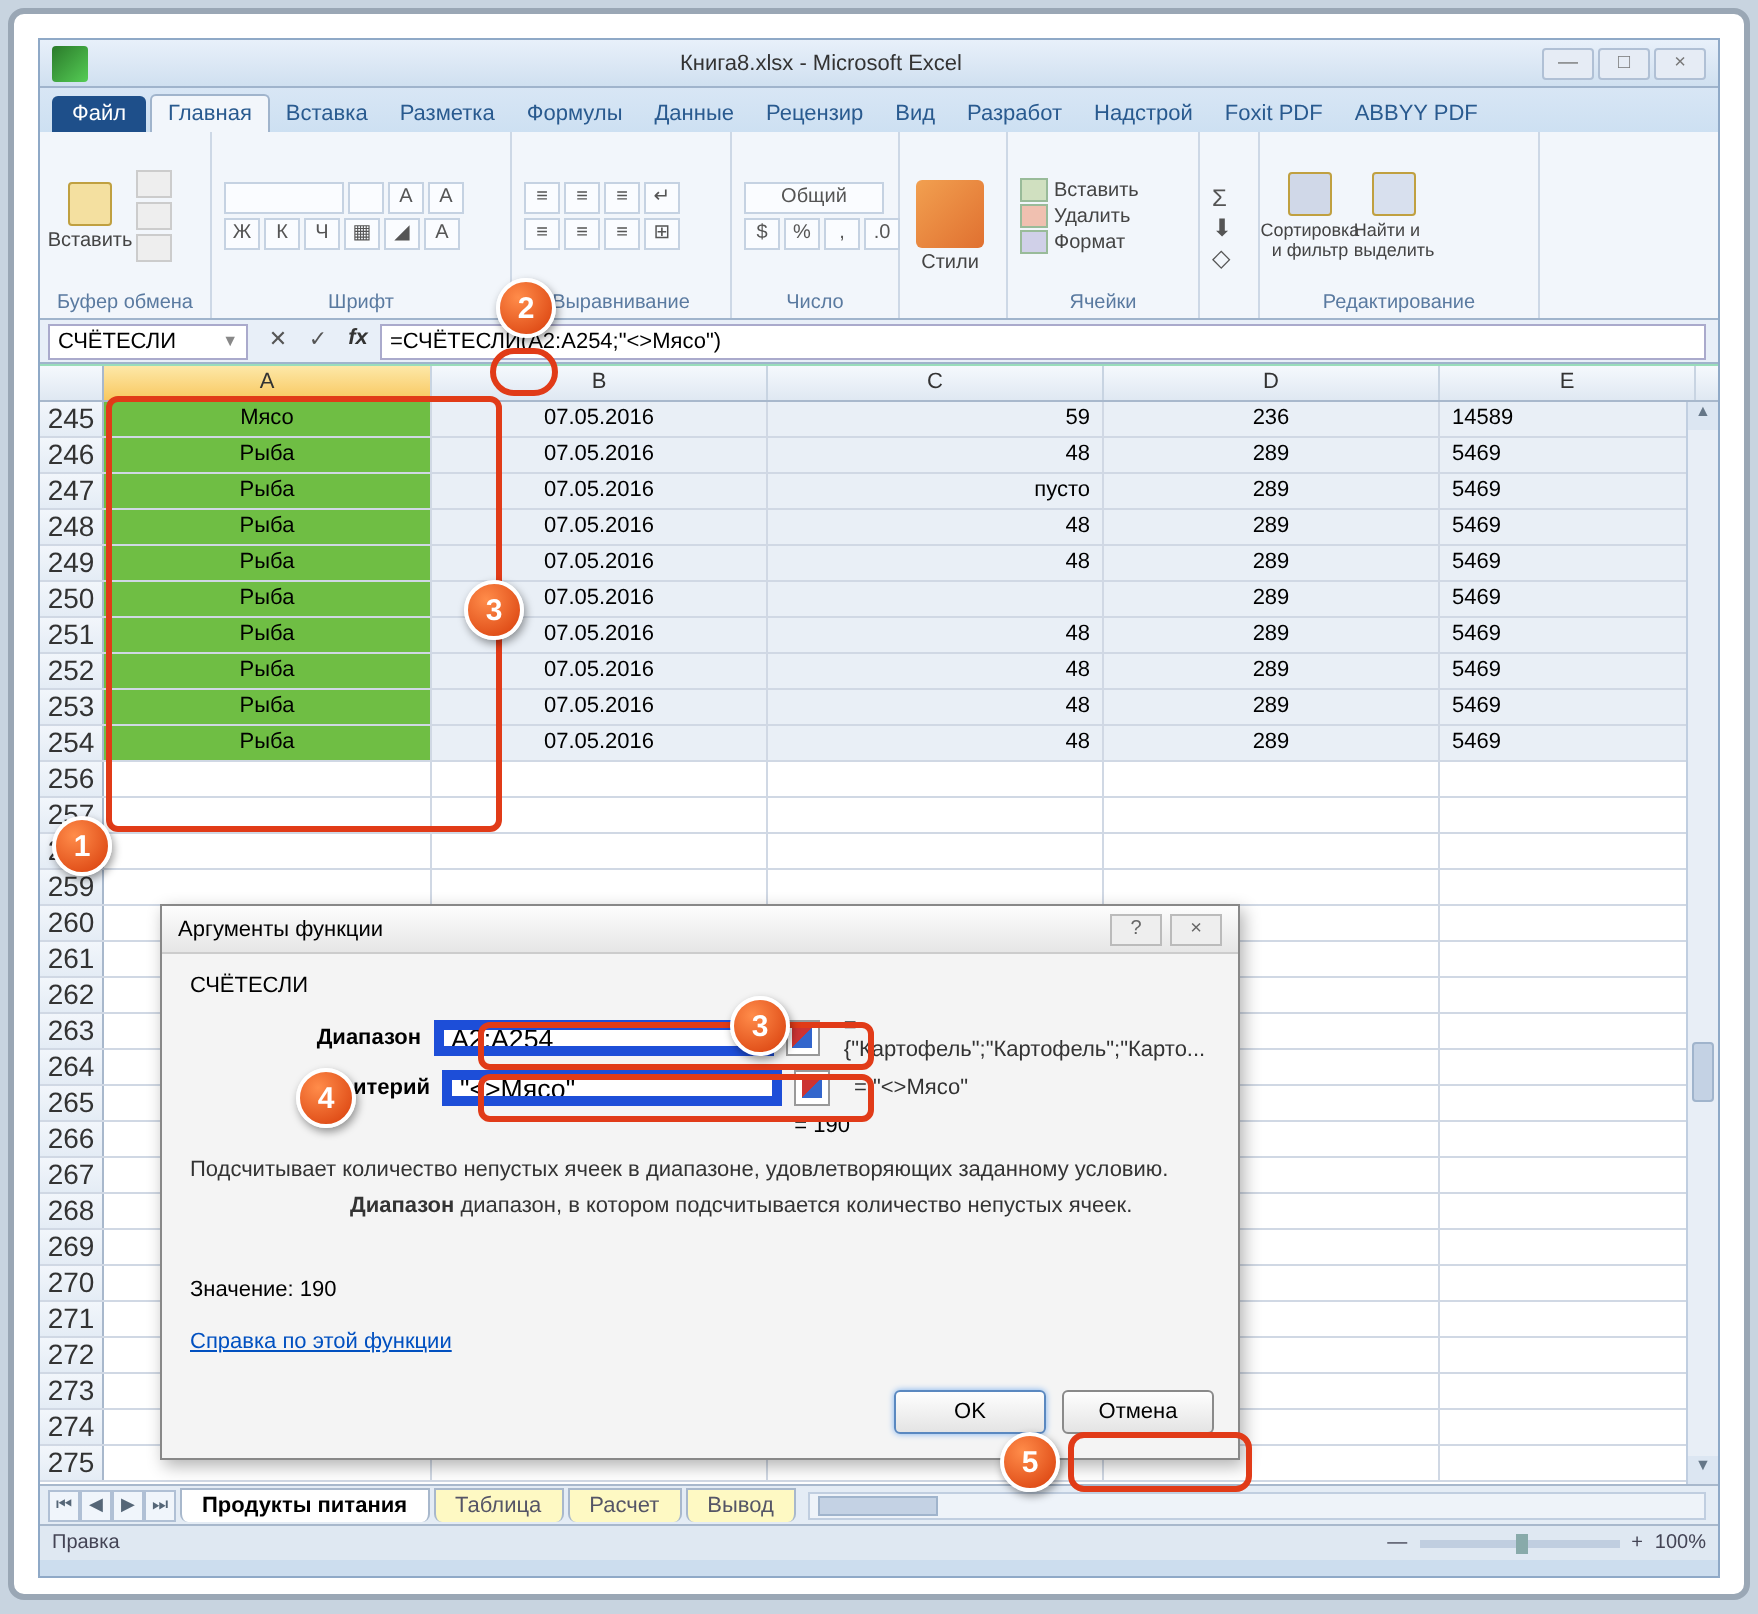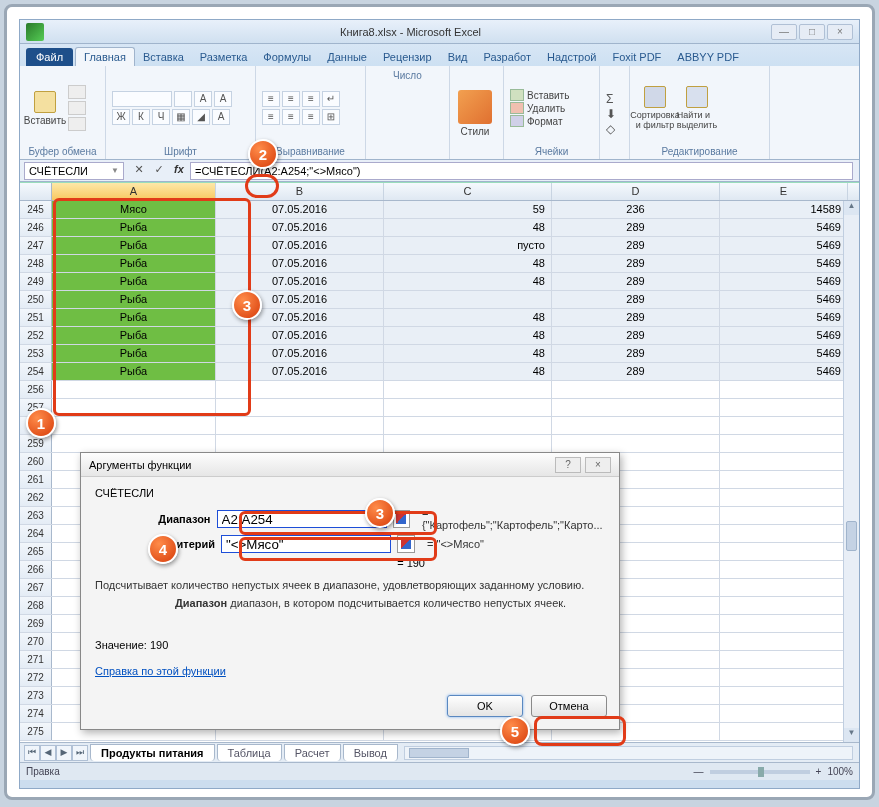--- a/index.html
+++ b/index.html
@@ -56,63 +56,63 @@
 .colhdrs { display: flex; height: 18px; background: linear-gradient(#f5f9fd,#dfe8f2); border-bottom: 1px solid #a8b8cc; font-size: 11px; color: #333; }
 .corner { width: 32px; border-right: 1px solid #a8b8cc; }
 .ch { text-align: center; border-right: 1px solid #c8d4e2; line-height: 17px; }
 .chA{ width:164px; background: linear-gradient(#fde8a8,#f8c860); }
 .chB{ width:168px; }
 .chC{ width:168px; }
 .chD{ width:168px; }
 .chE{ width:128px; }
 .rows { }
 .row { display: flex; height: 18px; font-size: 11px; border-bottom: 1px solid #d0d8e4; }
-.rh { width: 32px; background: linear-gradient(#f2f6fb,#e4ecf5); border-right: 1px solid #a8b8cc; text-align: center; line-height: 17px; color: #333; font-size:10px; }
+.rh { width: 32px; background: linear-gradient(#f2f6fb,#e4ecf5); border-right: 1px solid #a8b8cc; text-align: center; line-height: 17px; color: #333; font-size:14px; }
 .cell { border-right: 1px solid #d0d8e4; padding: 0 6px; line-height: 17px; overflow: hidden; }
 .cA{ width:164px; background:#6fbe44; color:#000;text-align:center; }
 .cB{ width:168px; text-align:center; background:#e9eff6; }
 .cC{ width:168px; text-align:right; background:#e9eff6; }
 .cD{ width:168px; text-align:center; background:#e9eff6; }
-.cE{ width:128px; text-align:right; background:#e9eff6; }
+.cE{ width:128px; background:#e9eff6; }
 .row.r255 .cA{ background:#fff; }
 .row.r255 .cB,.row.r255 .cC,.row.r255 .cD,.row.r255 .cE{ background:#fff; }
 .row.blank .cA,.row.blank .cB,.row.blank .cC,.row.blank .cD,.row.blank .cE{ background:#fff; }
 
 
 .vscroll{ position:absolute; right:0; top:18px; bottom:0; width:16px; background:#e8eef6; border-left:1px solid #c0cee0; }
 .vscroll .thumb{ position:absolute; left:2px; right:2px; top:320px; height:30px; background:#c4d2e4; border:1px solid #a0b4cc; border-radius:2px; }
 .vscroll .arr{ position:absolute; left:0; right:0; height:14px; background:#dce6f2; text-align:center; font-size:8px; color:#678; }
 .vscroll .arr.up{ top:0; } .vscroll .arr.dn{ bottom:0; }
 
 
 .sheettabs { height: 20px; background: #e4ecf5; border-top: 1px solid #a8b8cc; display: flex; align-items: center; font-size: 11px; padding-left:4px; }
 .navset{ display:flex; gap:0; }
 .navbtn{ width:16px; height:16px; border:1px solid #b0c0d5; background:#f0f5fb; text-align:center; font-size:9px; line-height:13px; color:#567; }
 .stab { padding: 2px 10px; background: #fff; border: 1px solid #a8b8cc; border-bottom: none; margin-left: 2px; border-radius: 0 0 4px 4px; }
 .stab.active { font-weight: bold; }
-.stab.inactive { background:#ffffff; color:#556; }
+.stab.inactive { background:#fef9c3; color:#556; }
 .hscroll{ flex:1; margin:0 6px; height:14px; background:#eef3f9; border:1px solid #c0cee0; display:flex; align-items:center; }
 .hscroll .hthumb{ width:60px; height:10px; background:#c4d2e4; border:1px solid #a0b4cc; margin-left:4px; }
 
 
 .statusbar { height: 18px; background: #dfe8f2; border-top: 1px solid #a8b8cc; display: flex; align-items: center; font-size: 10px; padding: 0 6px; color:#445; justify-content:space-between; }
 .sbright{ display:flex; align-items:center; gap:6px; }
 .zoombar{ width:100px; height:4px; background:#c0cee0; position:relative; }
 .zoombar .zt{ position:absolute; left:48px; top:-3px; width:6px; height:10px; background:#8aa; }
 
 
 .dialog { position: absolute; left: 60px; top: 432px; width: 540px; background: #f4f4f4; border: 1px solid #888; box-shadow: 2px 3px 8px rgba(0,0,0,0.3); font-size: 11px; }
 .dlgtitle { height: 24px; background: linear-gradient(#fdfdfd,#e6e6e6); border-bottom: 1px solid #ccc; display: flex; align-items: center; padding: 0 8px; justify-content: space-between; }
 .dlgtitle .dbtns{ display:flex; gap:4px; }
 .dlgtitle .dbtn{ width:26px; height:16px; border:1px solid #bbb; background:#eee; text-align:center; font-size:10px; line-height:13px; color:#666; }
 .dlgbody { padding: 10px 14px; }
 .fnname { font-weight: normal; margin-bottom: 8px; }
 .argrow { display: flex; align-items: center; margin: 4px 0; gap: 6px; }
 .arglabel { width: 120px; text-align: right; font-weight: bold; }
-.arginput { width: 170px; height: 18px; border: 1px solid #1d4ed8; background: #fff; padding: 0 4px; }
+.arginput { width: 170px; height: 18px; border: 5px solid #1d4ed8; background: #fff; padding: 0 4px; }
 .rangebtn { width: 18px; height: 18px; background: #fff; border: 1px solid #999; display:flex; align-items:center; justify-content:center; }
 .rangebtn .ri{ width:10px; height:10px; background:linear-gradient(135deg,#c33 50%,#36c 50%); }
 .argresult { color: #333; margin-left: 6px; }
 .eqrow{ display:flex; justify-content:flex-end; padding-right:180px; margin:4px 0 8px; }
 .desc { margin: 10px 0 6px; color: #333; }
 .desc2 { margin-left: 80px; color: #333; margin-bottom: 30px; }
 .desc2 b{ font-weight:bold; }
 .valrow { margin: 8px 0; }
 .linkrow { color: #0050c0; text-decoration: underline; cursor: pointer; margin-top:6px; display:inline-block; }
 .dlgbtns { display:flex; justify-content:flex-end; gap:8px; padding: 8px 12px 12px; }
@@ -203,20 +203,33 @@
                 <div class="fbtn">≡</div>
                 <div class="fbtn">≡</div>
                 <div class="fbtn">≡</div>
                 <div class="fbtn">⊞</div>
               </div>
       </div>
           </div>
       <div class="glabel">Выравнивание</div>
     </div>
     <div class="rgroup" style="width:84px">
+      <div class="rgbody">
+            <div class="fontbox">
+        <div class="fbrow">
+                <div class="fbtn" style="width:70px">Общий</div>
+              </div>
+        <div class="fbrow">
+                <div class="fbtn">$</div>
+                <div class="fbtn">%</div>
+                <div class="fbtn">,</div>
+                <div class="fbtn">.0</div>
+              </div>
+      </div>
+          </div>
       <div class="glabel">Число</div>
     </div>
     <div class="rgroup" style="width:54px">
       <div class="rgbody">
             <div class="bigbtn">
               <div class="stylebtn"></div>
               <span>Стили</span>
             </div>
           </div>
       <div class="glabel"></div>

